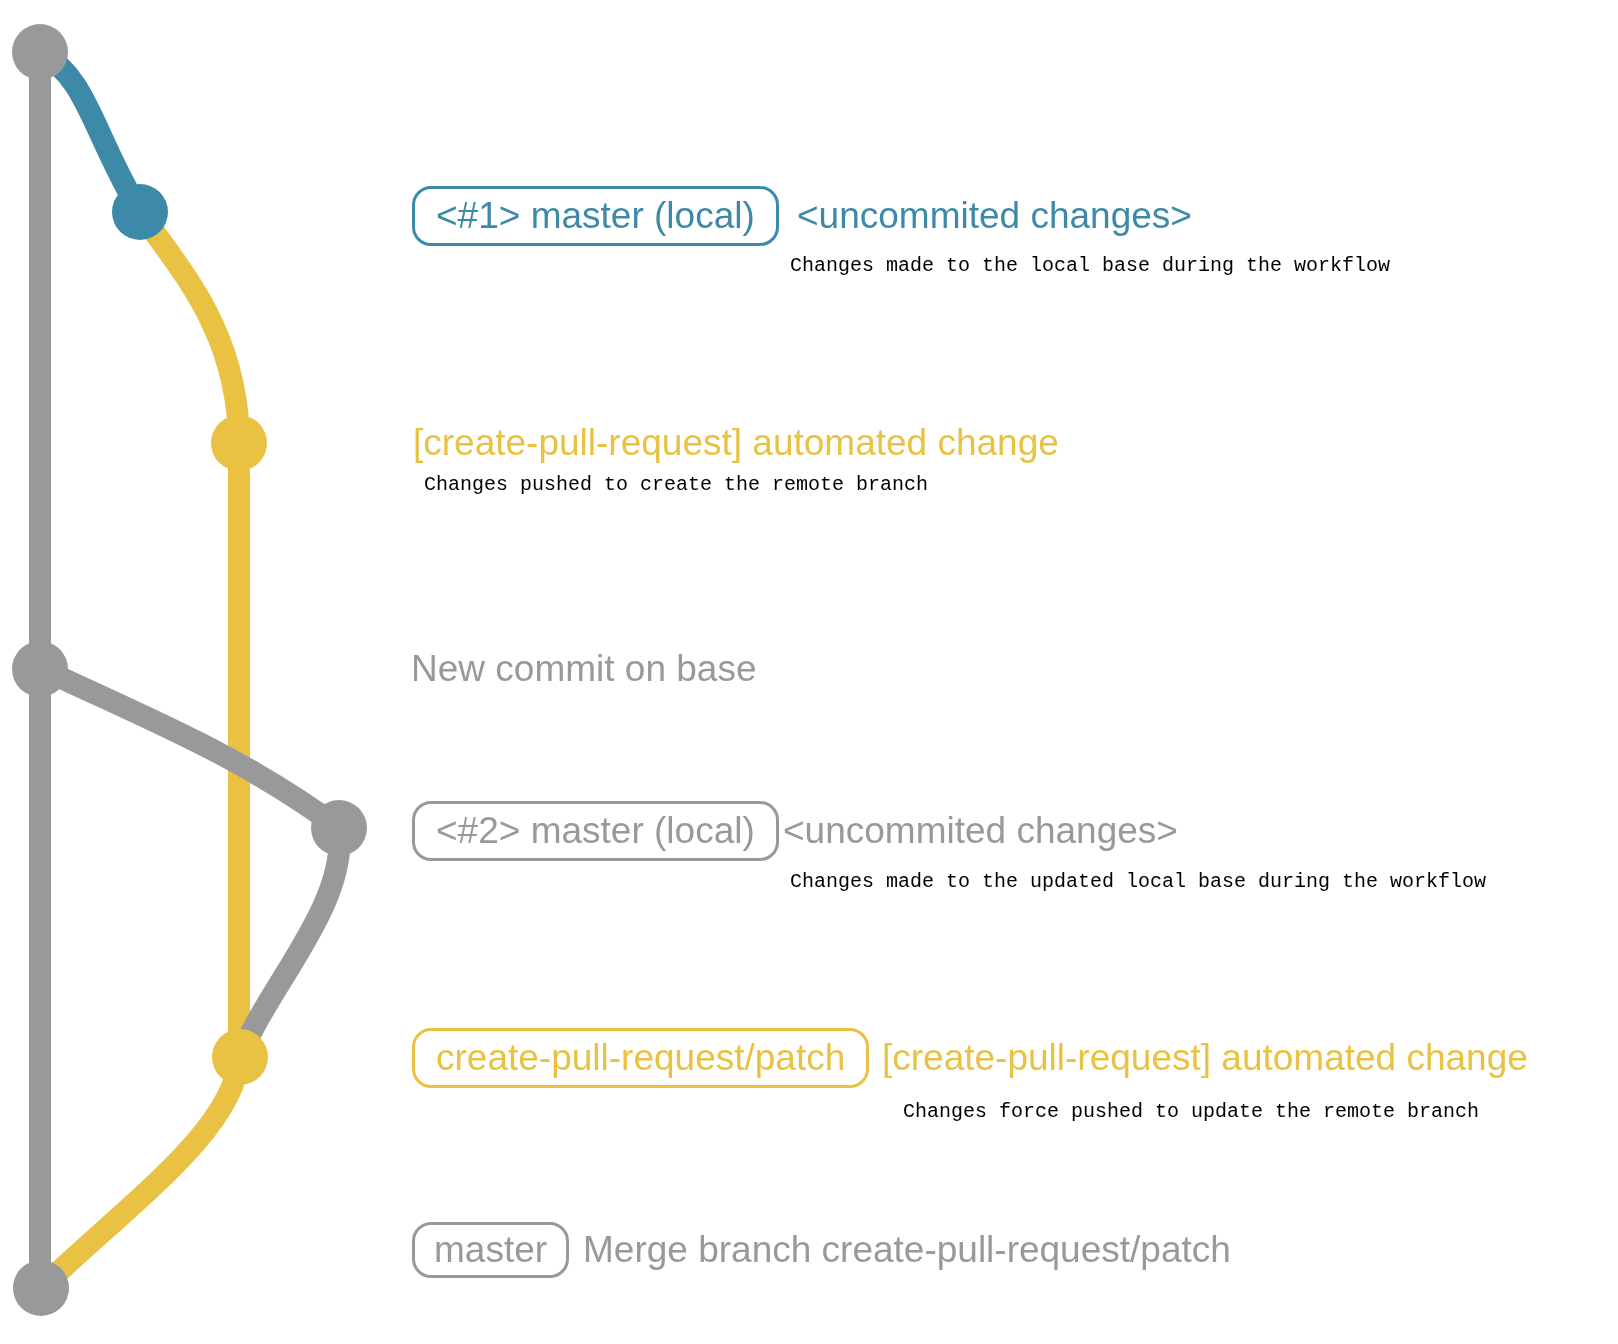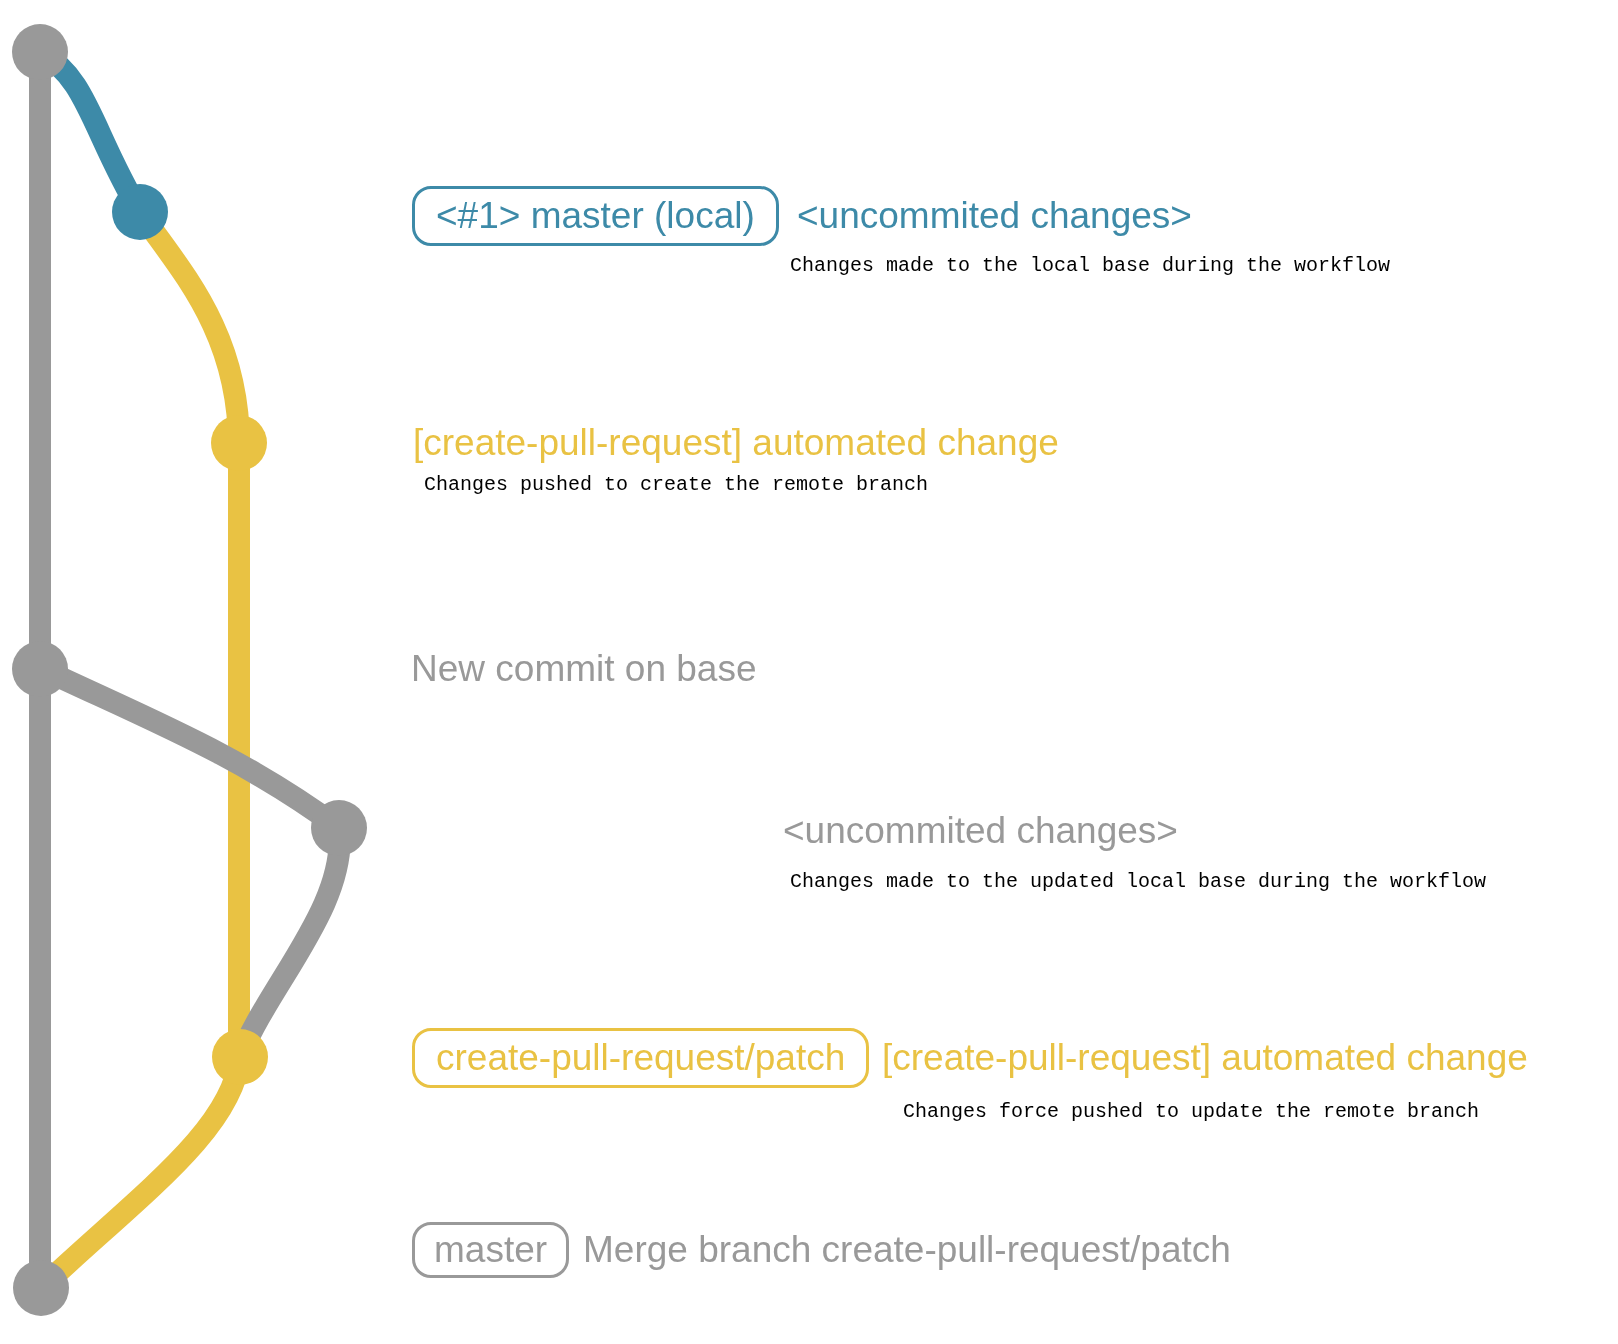--- a/index.html
+++ b/index.html
@@ -66,20 +66,23 @@
     <span>&lt;#1&gt; master (local)</span>
   </div>
   <div class="heading blue" style="left:797px;top:194px;">&lt;uncommited changes&gt;</div>
   <div class="detail" style="left:790px;top:248px;">Changes made to the local base during the workflow</div>
 
   <div class="heading yellow" style="left:413px;top:421px;">[create-pull-request] automated change</div>
   <div class="detail" style="left:424px;top:467px;">Changes pushed to create the remote branch</div>
 
   <div class="lbl" style="left:411px;top:647px;">New commit on base</div>
 
+  <div class="badge gray" style="left:412px;top:801px;">
+    <span>&lt;#2&gt; master (local)</span>
+  </div>
   <div class="heading gray" style="left:783px;top:809px;">&lt;uncommited changes&gt;</div>
   <div class="detail" style="left:790px;top:864px;">Changes made to the updated local base during the workflow</div>
 
   <div class="badge yellow" style="left:412px;top:1028px;">
     <span>create-pull-request/patch</span>
   </div>
   <div class="heading yellow" style="left:882px;top:1036px;">[create-pull-request] automated change</div>
   <div class="detail" style="left:903px;top:1094px;">Changes force pushed to update the remote branch</div>
 
   <div class="badge gray" style="left:412px;top:1222px;height:56px;padding:16px 19px;">

